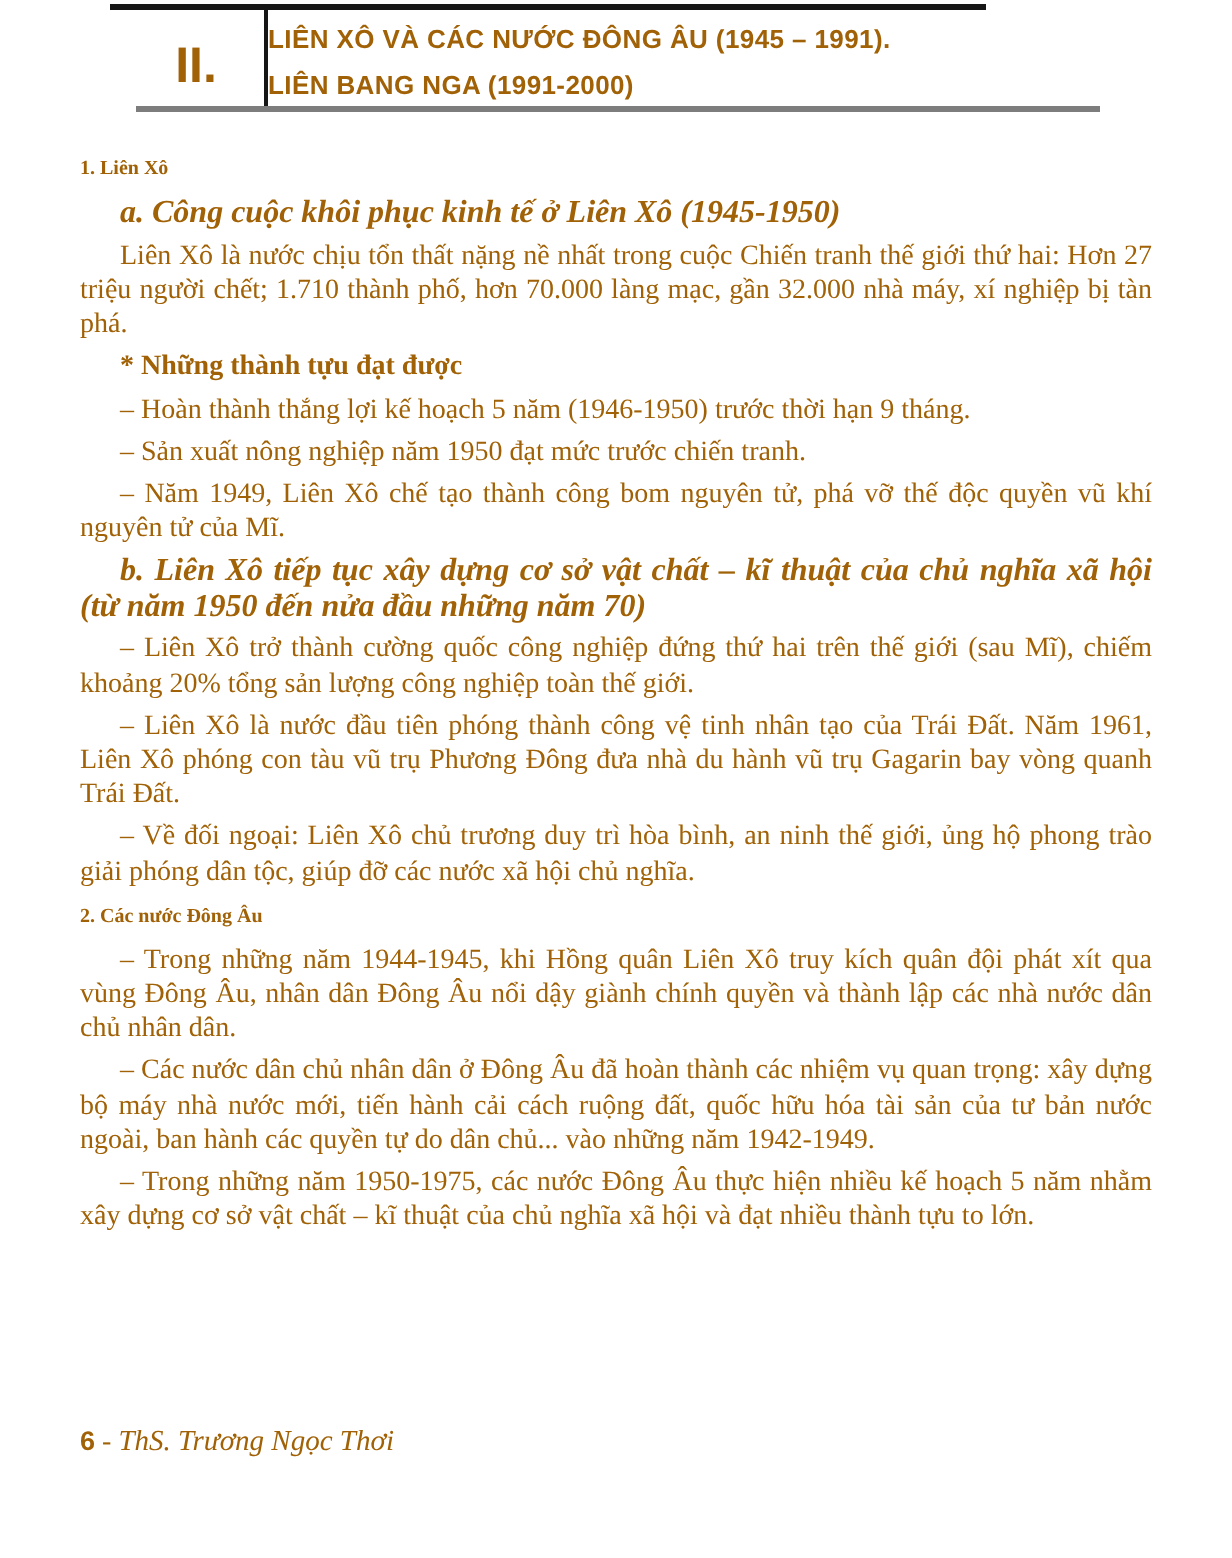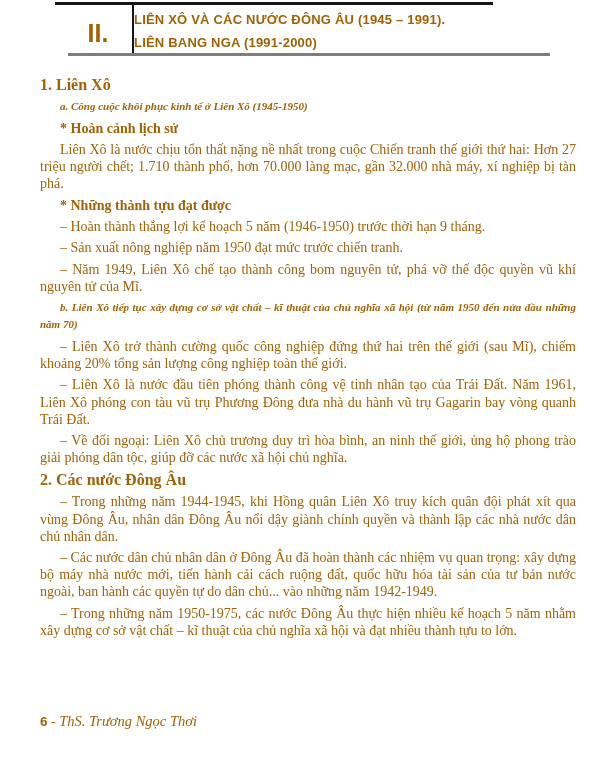--- a/index.html
+++ b/index.html
@@ -33,26 +33,26 @@
     letter-spacing: 0.2px;
   }
 
   
   .body-text {
     position: absolute; top: 73px; left: 40px; width: 536px;
     font-size: 14px; line-height: 17.2px;
     text-align: justify;
   }
   .h-section {
-    font-weight: bold; font-size: 16px; line-height: 19px;
+    font-weight: bold; font-size: 10px; line-height: 19px;
     margin: 2px 0 4px 0; text-align: left;
   }
   .h-italic {
     font-weight: bold; font-style: italic;
-    font-size: 11px; line-height: 17.5px;
+    font-size: 16px; line-height: 17.5px;
     text-indent: 20px; margin: 0 0 4px 0;
   }
   .h-star {
     font-weight: bold;
     font-size: 14px; line-height: 17.5px;
     text-indent: 20px; margin: 0 0 4px 0;
   }
   .para { text-indent: 20px; margin: 0 0 4px 0; }
 
   
@@ -77,21 +77,20 @@
     <div class="hdr-title">
       <div>LIÊN XÔ VÀ CÁC NƯỚC ĐÔNG ÂU (1945 – 1991).</div>
       <div>LIÊN BANG NGA (1991-2000)</div>
     </div>
   </div>
 
   <div class="body-text">
 
     <div class="h-section">1. Liên Xô</div>
     <p class="h-italic">a. Công cuộc khôi phục kinh tế ở Liên Xô (1945-1950)</p>
-    <p class="h-star">* Hoàn cảnh lịch sử</p>
     <p class="para">Liên Xô là nước chịu tổn thất nặng nề nhất trong cuộc Chiến tranh thế giới thứ hai: Hơn 27 triệu người chết; 1.710 thành phố, hơn 70.000 làng mạc, gần 32.000 nhà máy, xí nghiệp bị tàn phá.</p>
     <p class="h-star">* Những thành tựu đạt được</p>
     <p class="para">– Hoàn thành thắng lợi kế hoạch 5 năm (1946-1950) trước thời hạn 9 tháng.</p>
     <p class="para">– Sản xuất nông nghiệp năm 1950 đạt mức trước chiến tranh.</p>
     <p class="para">– Năm 1949, Liên Xô chế tạo thành công bom nguyên tử, phá vỡ thế độc quyền vũ khí nguyên tử của Mĩ.</p>
     <p class="h-italic">b. Liên Xô tiếp tục xây dựng cơ sở vật chất – kĩ thuật của chủ nghĩa xã hội (từ năm 1950 đến nửa đầu những năm 70)</p>
     <p class="para">– Liên Xô trở thành cường quốc công nghiệp đứng thứ hai trên thế giới (sau Mĩ), chiếm khoảng 20% tổng sản lượng công nghiệp toàn thế giới.</p>
     <p class="para">– Liên Xô là nước đầu tiên phóng thành công vệ tinh nhân tạo của Trái Đất. Năm 1961, Liên Xô phóng con tàu vũ trụ Phương Đông đưa nhà du hành vũ trụ Gagarin bay vòng quanh Trái Đất.</p>
     <p class="para">– Về đối ngoại: Liên Xô chủ trương duy trì hòa bình, an ninh thế giới, ủng hộ phong trào giải phóng dân tộc, giúp đỡ các nước xã hội chủ nghĩa.</p>
 

